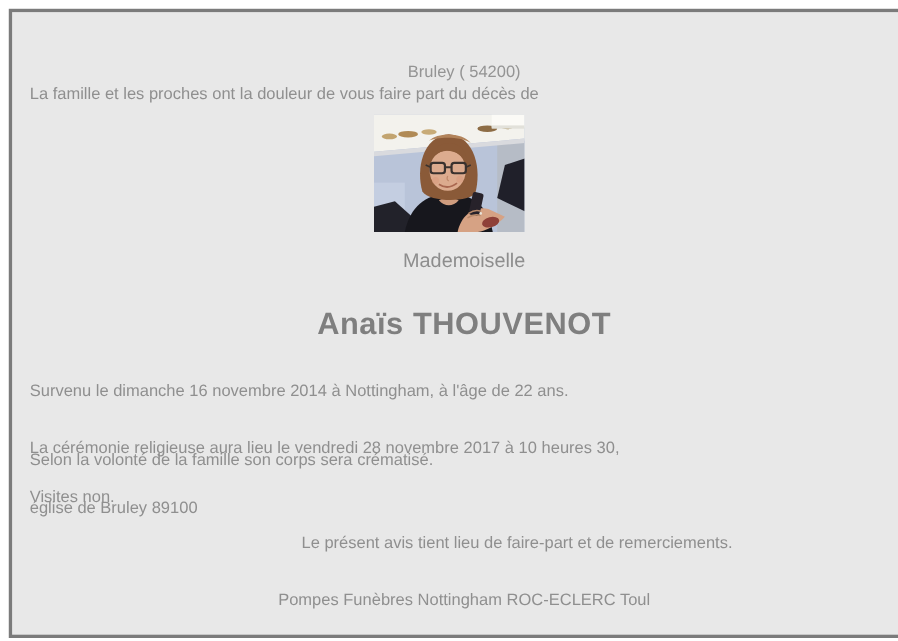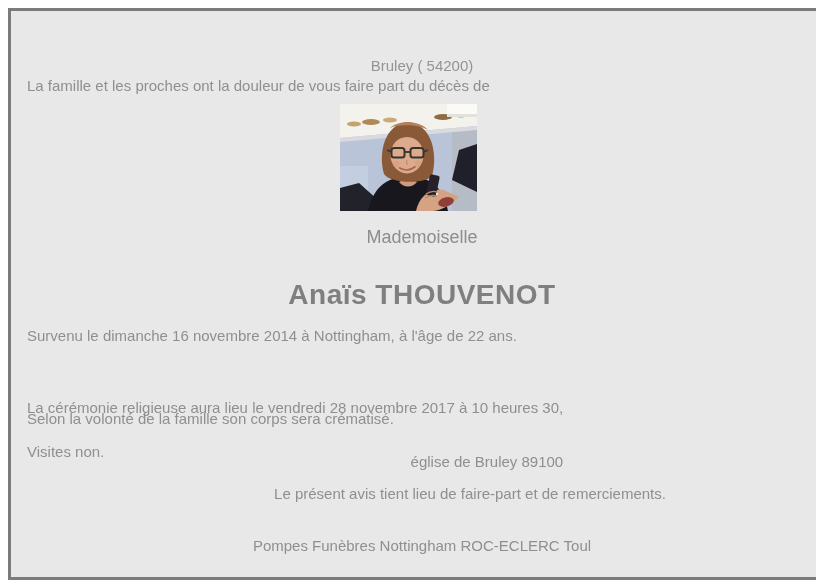--- a/index.html
+++ b/index.html
@@ -20,21 +20,20 @@
     border: 3px solid #7b7b7b;
     background: #e8e8e8;
     padding-left: 24px;
   }
   .txt {
     position: absolute;
     color: #8f8f8f;
     font-size: 15px;
     line-height: 18px;
     white-space: pre;
-    text-align: right;
   }
   .center-block {
     left: 0;
     width: 100%;
     text-align: center;
   }
   .left-block {
     left: 16px;
   }
   .locations {
@@ -55,21 +54,21 @@
   .salutation  { top: 215px; font-size: 18px; line-height: 22px; color: #8d8d8d; }
   .deceased-name {
     top: 267px;
     font-size: 28px;
     line-height: 33px;
     font-weight: bold;
     color: #7f7f7f;
     letter-spacing: 0.5px;
     text-align: center;
   }
-  .death-line   { top: 316px; }
+  .death-line   { top: 336px; }
   .ceremony     { top: 352px; }
   .cremation    { top: 399px; }
   .visits       { top: 432px; }
   .notice       { top: 474px; margin-left: 48px; }
   .funeral-home { top: 496px; }
   .footer-line  { top: 526px; }
 </style>
 </head>
 <body>
 

